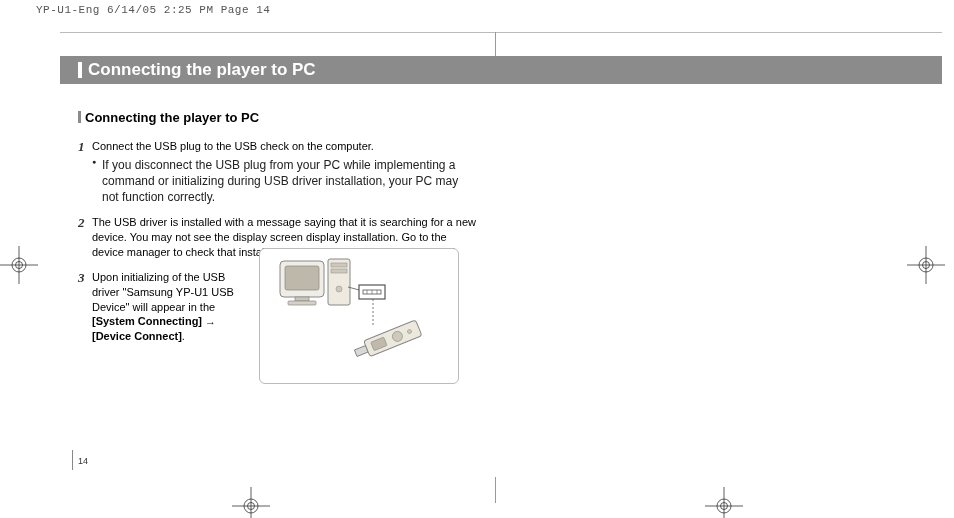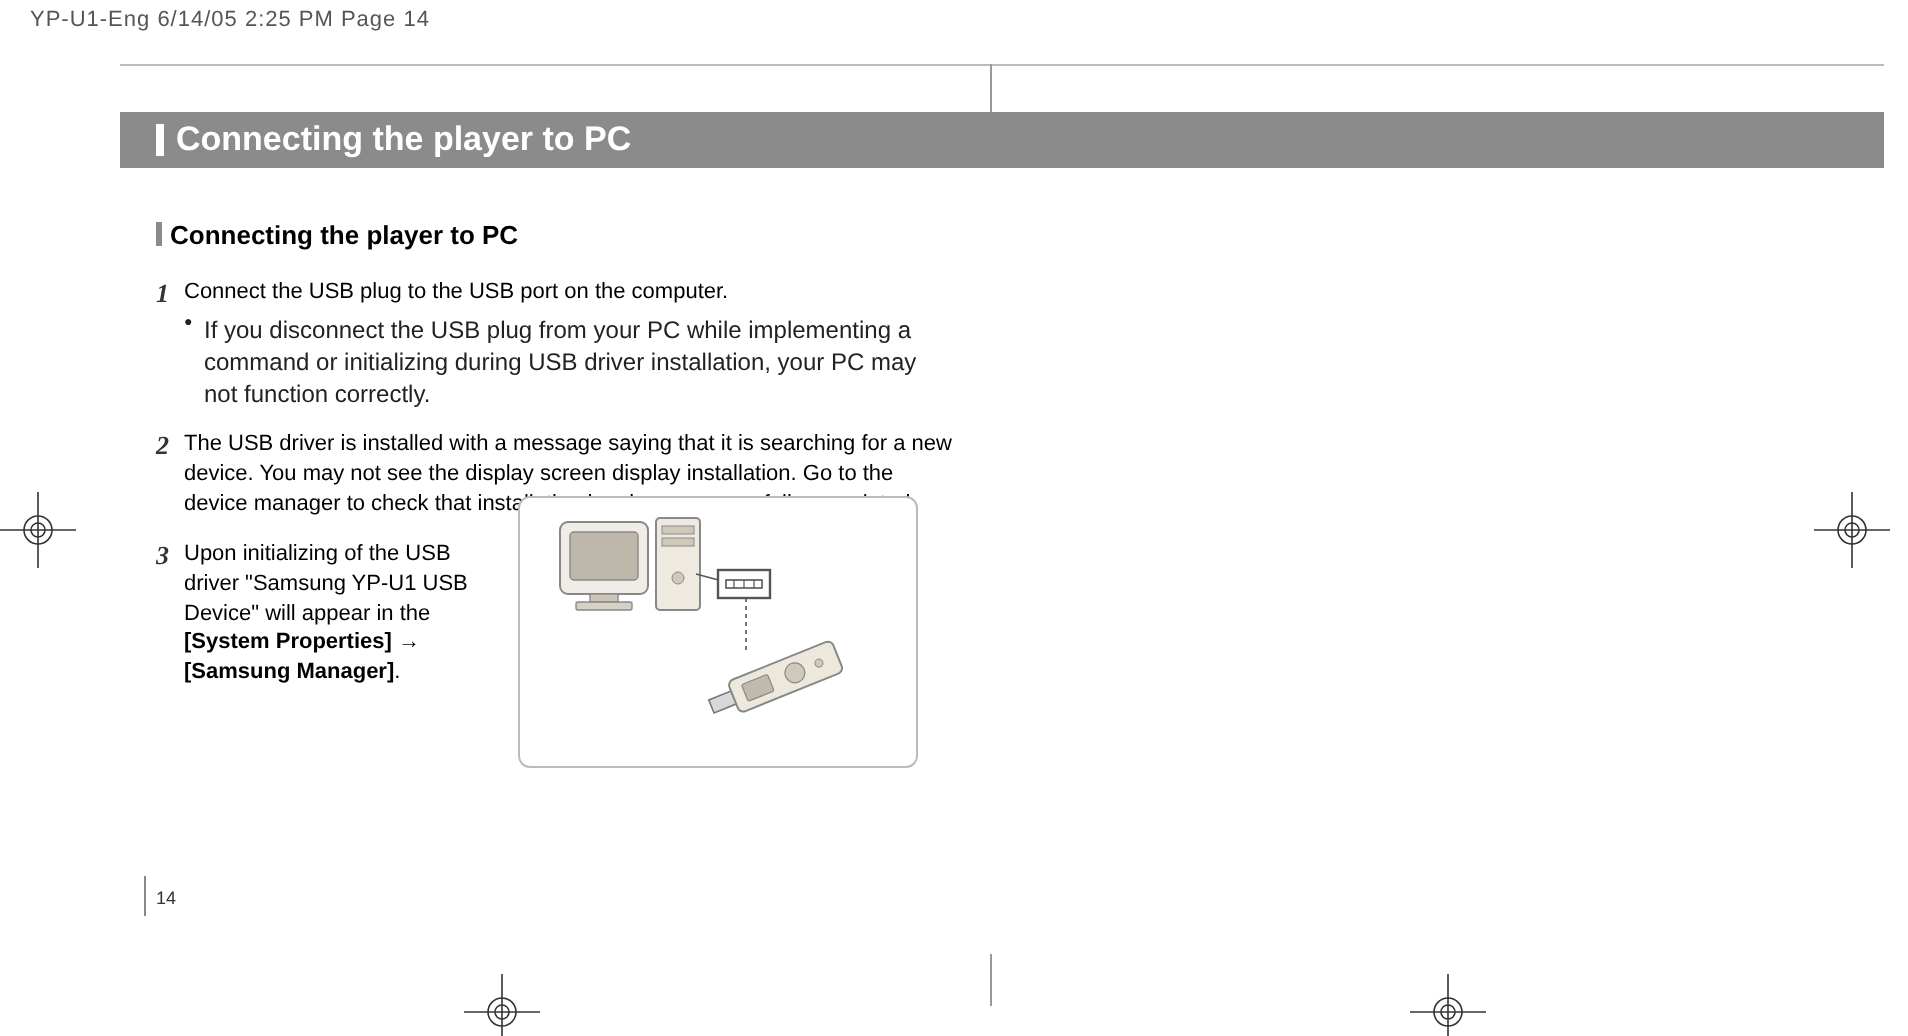--- a/index.html
+++ b/index.html
@@ -9,22 +9,22 @@
     height: 518px;
     background: #fff;
     font-family: Arial, Helvetica, sans-serif;
     position: relative;
     overflow: hidden;
     color: #000;
   }
   .header-line {
     position: absolute;
     top: 4px;
-    left: 15px;
-    font-family: Liberation Sans, sans-serif;
+    left: 36px;
+    font-family: Liberation Mono, monospace;
     font-size: 11px;
     color: #555;
     letter-spacing: 0.5px;
   }
   .top-border {
     position: absolute;
     top: 32px;
     left: 60px;
     right: 12px;
     height: 1px;
@@ -116,21 +116,21 @@
     width: 198px;
     height: 134px;
     border: 1px solid #bbb;
     border-radius: 6px;
     background: #fff;
   }
   .illustration svg { width: 100%; height: 100%; }
   .page-number {
     position: absolute;
     left: 78px;
-    bottom: 64px;
+    bottom: 52px;
     font-size: 9px;
     color: #333;
   }
   .page-number::before {
     content: "";
     position: absolute;
     left: -6px;
     top: -6px;
     width: 1px;
     height: 20px;
@@ -174,33 +174,33 @@
   <div class="title-text">Connecting the player to PC</div>
 </div>
 
 <div class="content">
   <div class="section-heading">
     <span class="section-bar"></span><span>Connecting the player to PC</span>
   </div>
 
   <div class="step">
     <span class="step-num">1</span>
-    <span>Connect the USB plug to the USB port on the computer.</span>
+    <span>Connect the USB plug to the USB check on the computer.</span>
     <div class="bullet-line">If you disconnect the USB plug from your PC while implementing a command or initializing during USB driver installation, your PC may not function correctly.</div>
   </div>
 
   <div class="step">
     <span class="step-num">2</span>
     <span>The USB driver is installed with a message saying that it is searching for a new device. You may not see the display screen display installation. Go to the device manager to check that installation has been successfully completed.</span>
   </div>
 
   <div class="step">
     <span class="step-num">3</span>
     <div class="step3-text">
-      <span>Upon initializing of the USB driver "Samsung YP-U1 USB Device" will appear in the </span><span class="bold">[System Properties]</span><span class="bold"> → </span><span class="bold">[Samsung Manager]</span><span>.</span>
+      <span>Upon initializing of the USB driver "Samsung YP-U1 USB Device" will appear in the </span><span class="bold">[System Connecting]</span><span class="bold"> → </span><span class="bold">[Device Connect]</span><span>.</span>
     </div>
   </div>
 </div>
 
 <div class="illustration">
   <svg viewBox="0 0 198 134">
 
     <g>
       <rect x="20" y="12" width="44" height="36" rx="4" fill="#f0ede6" stroke="#888" stroke-width="1"></rect>
       <rect x="25" y="17" width="34" height="24" rx="2" fill="#bdb8aa" stroke="#888" stroke-width="0.7"></rect>

